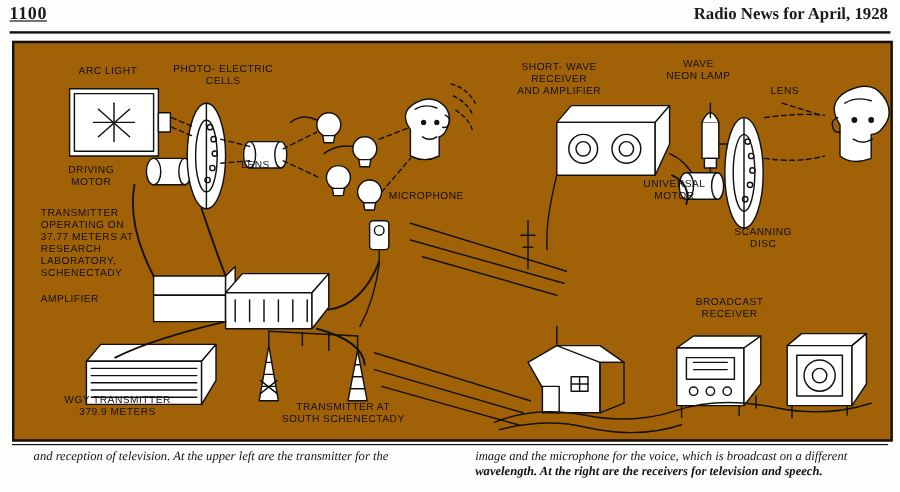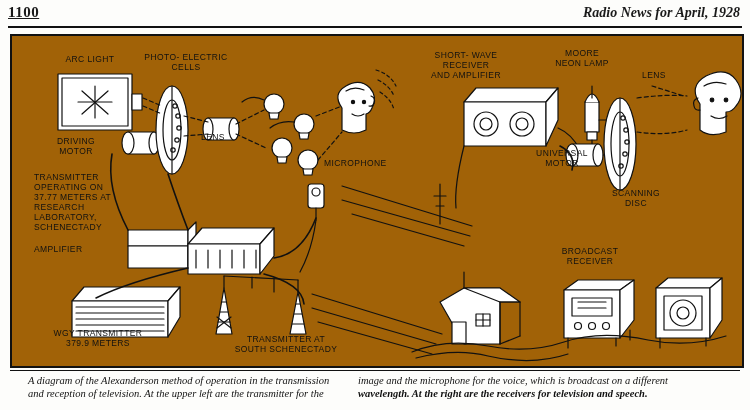--- a/index.html
+++ b/index.html
@@ -25,21 +25,20 @@
     font-size: 15px;
     font-weight: 700;
     letter-spacing: 0.5px;
     text-decoration: underline;
   }
   .running-head {
     position: absolute;
     right: 10px;
     top: 5px;
     font-family: "Liberation Serif", serif;
-    font-style: italic;
     font-size: 14px;
     font-weight: 700;
     text-align: center;
   }
   .head-rule {
     position: absolute;
     left: 8px;
     right: 8px;
     top: 26px;
     height: 2px;
@@ -78,21 +77,21 @@
   .caption {
     position: absolute;
     top: 374px;
     font-family: "Liberation Serif", serif;
     font-style: italic;
     font-size: 10.5px;
     line-height: 13px;
     color: #111;
   }
   .caption.left  { left: 28px;  width: 340px; }
-  .caption.right { left: 358px; width: 352px; font-style: italic; }
+  .caption.right { left: 396px; width: 352px; font-style: italic; }
   .caption .bold { font-weight: 700; }
 
   
   .lbl {
     position: absolute;
     font-family: "Liberation Sans", sans-serif;
     font-size: 8.5px;
     letter-spacing: 0.4px;
     line-height: 10px;
     color: #111;
@@ -376,37 +375,36 @@
 LABORATORY,
 SCHENECTADY</div>
       <div class="lbl l" style="left:22px; top:208px;width:76px;">AMPLIFIER</div>
       <div class="lbl" style="left:16px;  top:292px; width:140px;">WGY  TRANSMITTER
 379.9  METERS</div>
       <div class="lbl" style="left:200px; top:298px; width:148px;">TRANSMITTER  AT
 SOUTH  SCHENECTADY</div>
       <div class="lbl" style="left:400px; top:14px;  width:108px;">SHORT- WAVE
 RECEIVER
 AND AMPLIFIER</div>
-      <div class="lbl" style="left:528px; top:12px;  width:84px;">MOORE
+      <div class="lbl" style="left:528px; top:12px;  width:84px;">WAVE
 NEON LAMP</div>
       <div class="lbl" style="left:618px; top:34px;  width:48px;">LENS</div>
       <div class="lbl" style="left:508px; top:112px; width:84px;">UNIVERSAL
 MOTOR</div>
       <div class="lbl" style="left:584px; top:152px; width:80px;">SCANNING
 DISC</div>
-      <div class="lbl" style="left:532px; top:210px; width:92px;">BROADCAST
+      <div class="lbl" style="left:550px; top:210px; width:92px;">BROADCAST
 RECEIVER</div>
 
     </div>
   </div>
 
   <div class="caption-rule"></div>
 
   <div class="caption left">
-    <div>A diagram of the Alexanderson method of operation in the transmission</div>
     <div>and reception of television.  At the upper left are the transmitter for the</div>
   </div>
 
   <div class="caption right">
     <div>image and the microphone for the voice, which is broadcast on a different</div>
     <div class="bold">wavelength.  At the right are the receivers for television and speech.</div>
   </div>
 
 </div>
 

